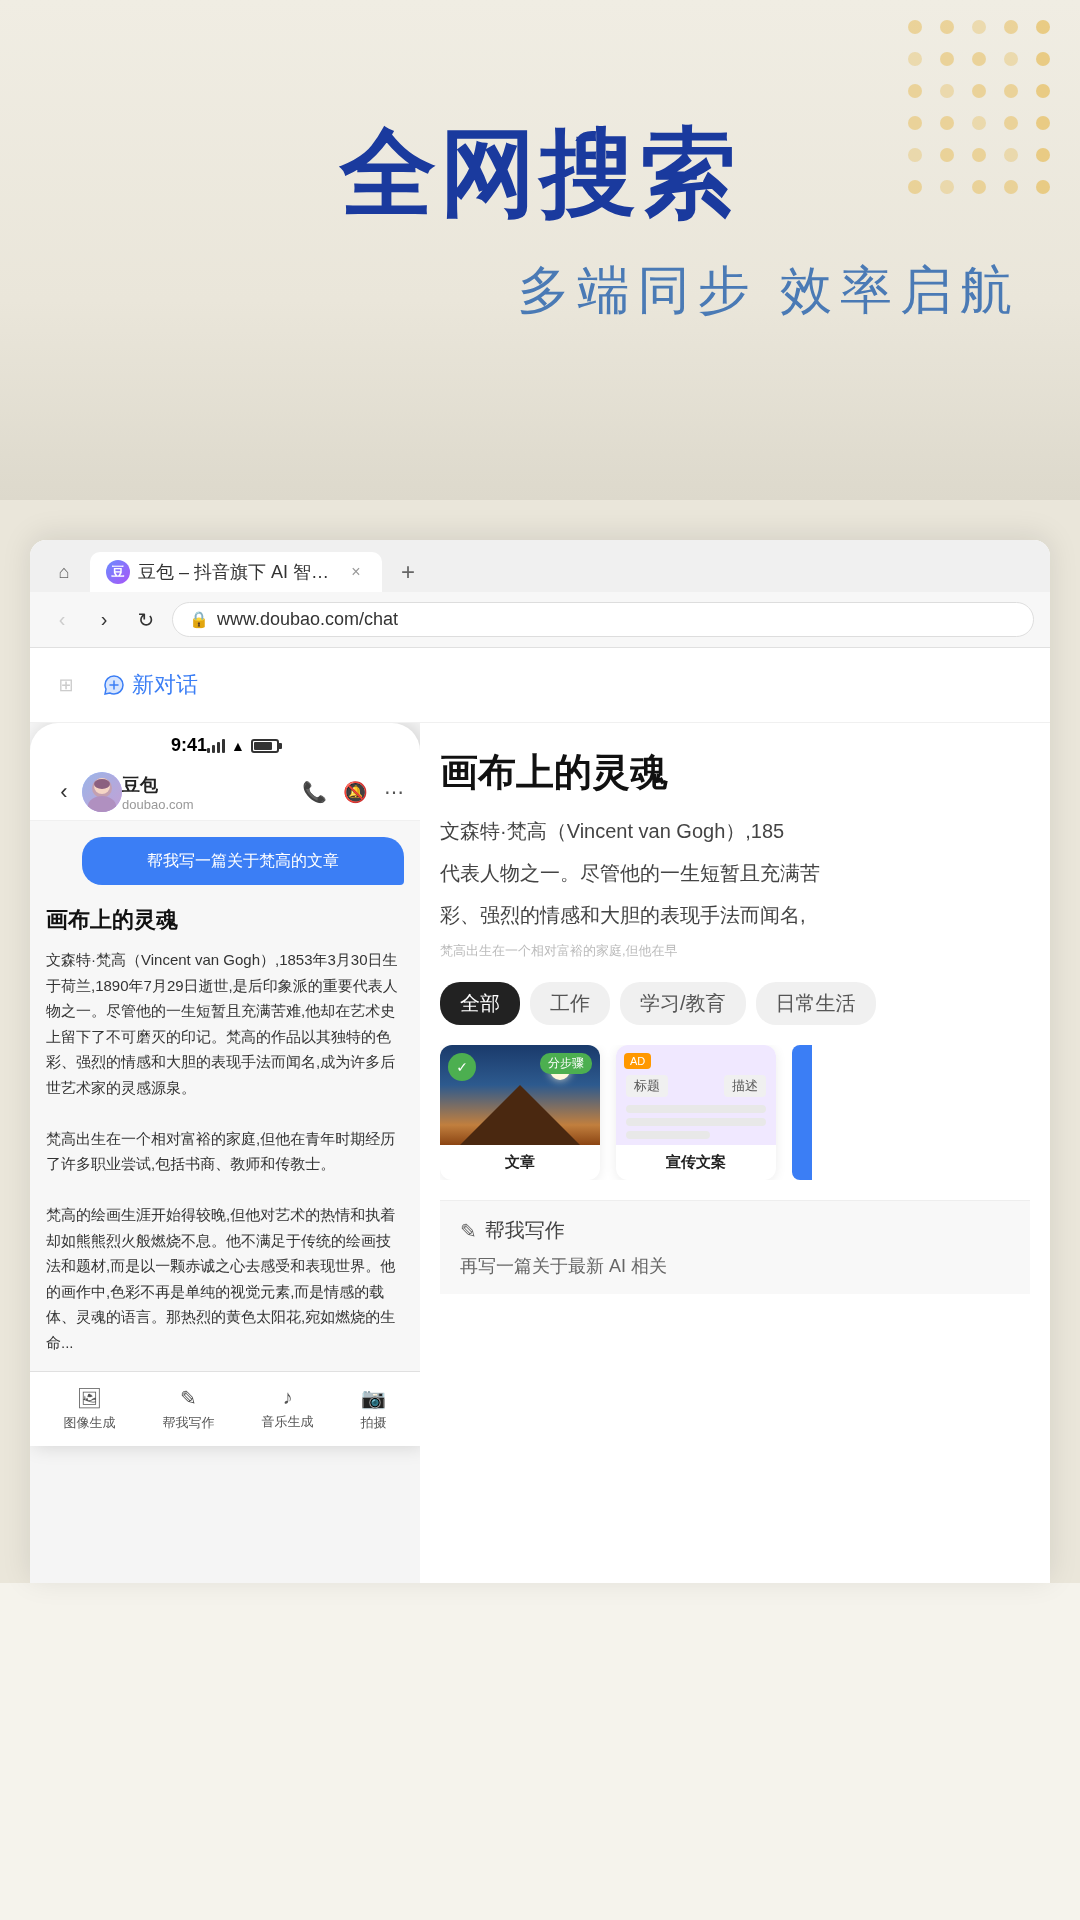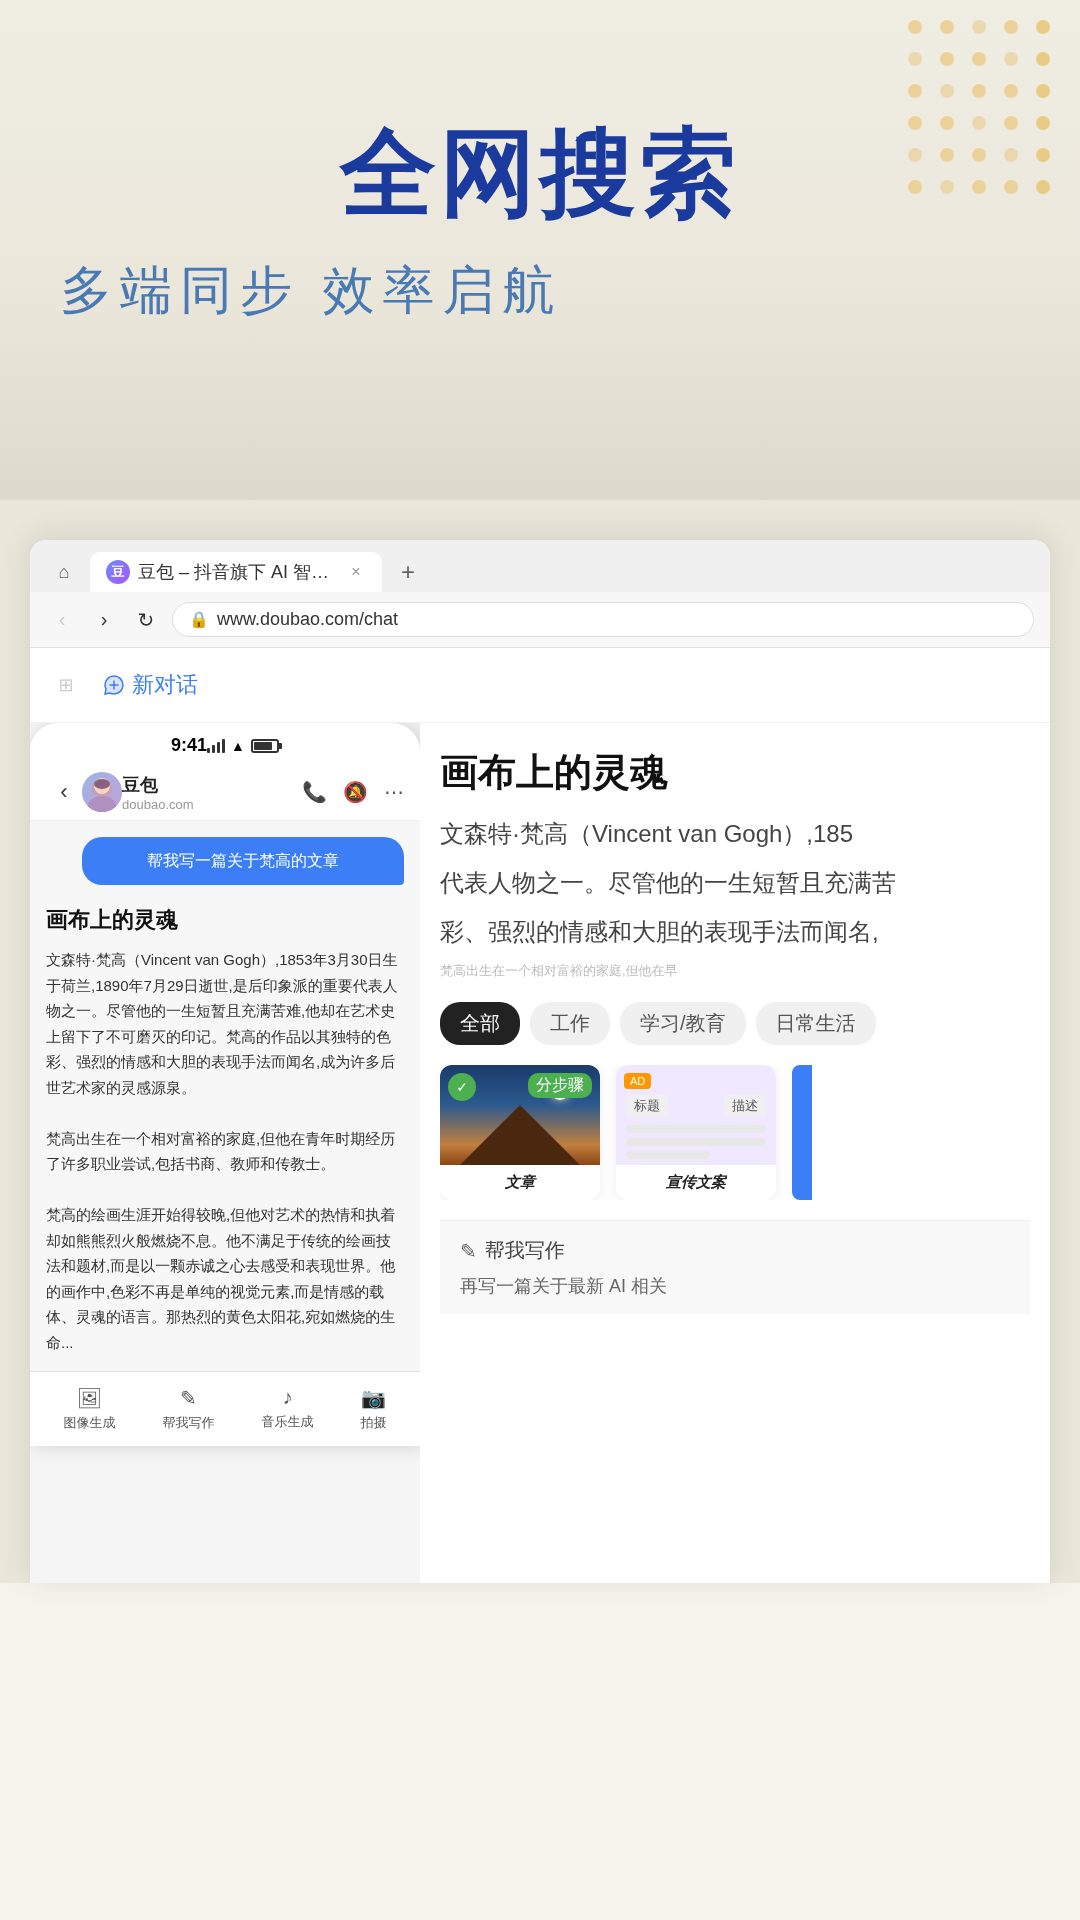--- a/index.html
+++ b/index.html
@@ -46,21 +46,21 @@
       text-align: center;
       line-height: 1.1;
       letter-spacing: 4px;
       margin-bottom: 30px;
     }
 
     .hero-subtitle {
       font-size: 52px;
       font-weight: 500;
       color: #4a7ab5;
-      text-align: left;
+      text-align: right;
       letter-spacing: 8px;
     }
 
     .browser-tab-bar {
       background: #f0f0f0;
       display: flex;
       align-items: center;
       padding: 12px 16px 0;
       gap: 8px;
     }
@@ -360,21 +360,21 @@
     }
 
     .article-title {
       font-size: 38px;
       font-weight: 700;
       color: #111;
       margin-bottom: 16px;
     }
 
     .article-text {
-      font-size: 24px;
+      font-size: 20px;
       color: #444;
       line-height: 1.7;
       margin-bottom: 8px;
     }
 
     .article-text-fade {
       font-size: 13px;
       color: #bbb;
       line-height: 1.7;
       margin-bottom: 20px;
@@ -486,21 +486,20 @@
     }
 
     .card-line.short { width: 60%; }
 
     .card-title-text {
       font-size: 15px;
       font-weight: 600;
       color: #222;
       text-align: center;
       padding: 8px 0;
-      font-style: italic;
     }
 
     
     .ai-help-section {
       background: #f8f8f8;
       padding: 16px 20px;
       margin-top: 10px;
       border-top: 1px solid #eee;
     }
 
@@ -751,21 +750,21 @@
         </div>
 
         <div class="content-cards">
 
           <div class="content-card">
             <div class="card-image">
 
               <div style="position:absolute;top:8px;left:8px;width:28px;height:28px;background:#4CAF50;border-radius:50%;display:flex;align-items:center;justify-content:center;z-index:2;">
                 <span style="font-size:14px;color:#fff;">✓</span>
               </div>
-              <div style="position:absolute;top:8px;right:8px;background:#4CAF50;color:#fff;font-size:16px;padding:2px 8px;border-radius:10px;z-index:2;">分步骤</div>
+              <div style="position:absolute;top:8px;right:8px;background:#4CAF50;color:#fff;font-size:12px;padding:2px 8px;border-radius:10px;z-index:2;">分步骤</div>
 
               <div class="card-img-mountain">
                 <div class="card-moon"></div>
               </div>
             </div>
             <div class="card-title-text">文章</div>
           </div>
 
           <div class="content-card">
             <div class="card-image" style="background:#f0e8ff; display:flex; flex-direction:column; justify-content:center; padding:10px; gap:2px;">

